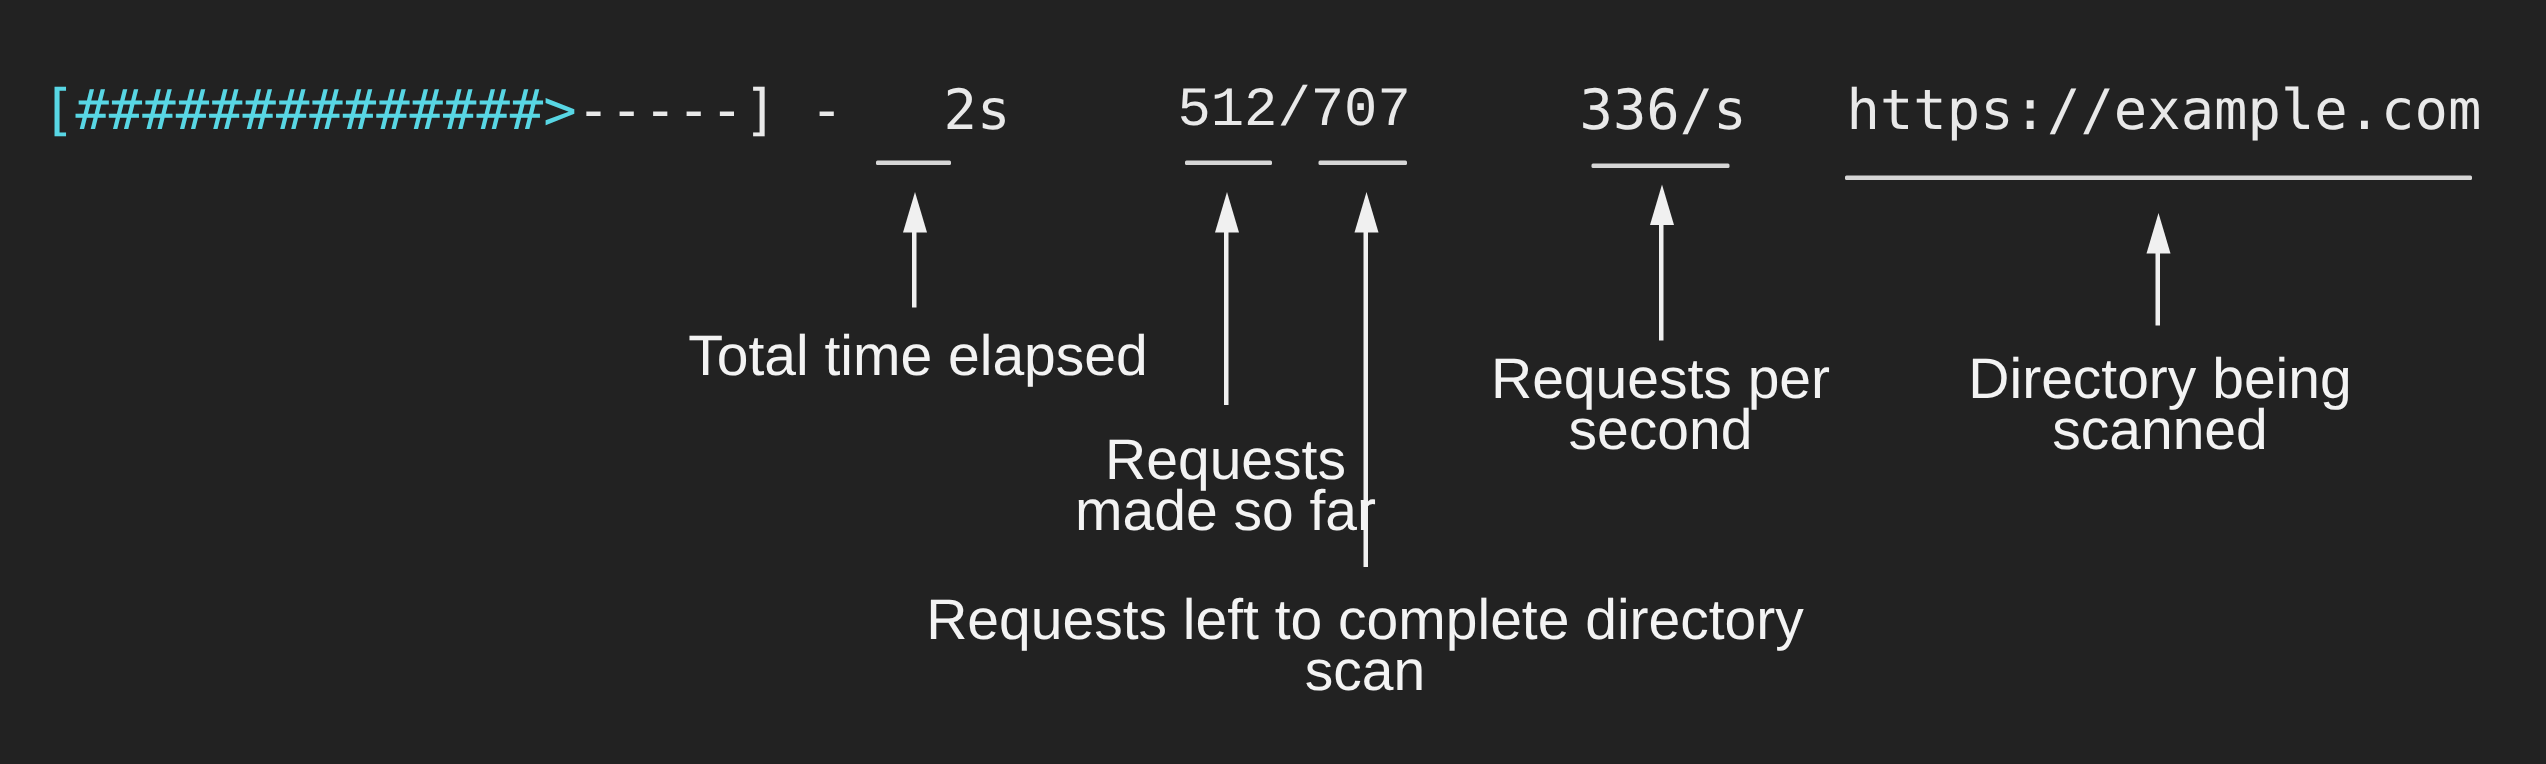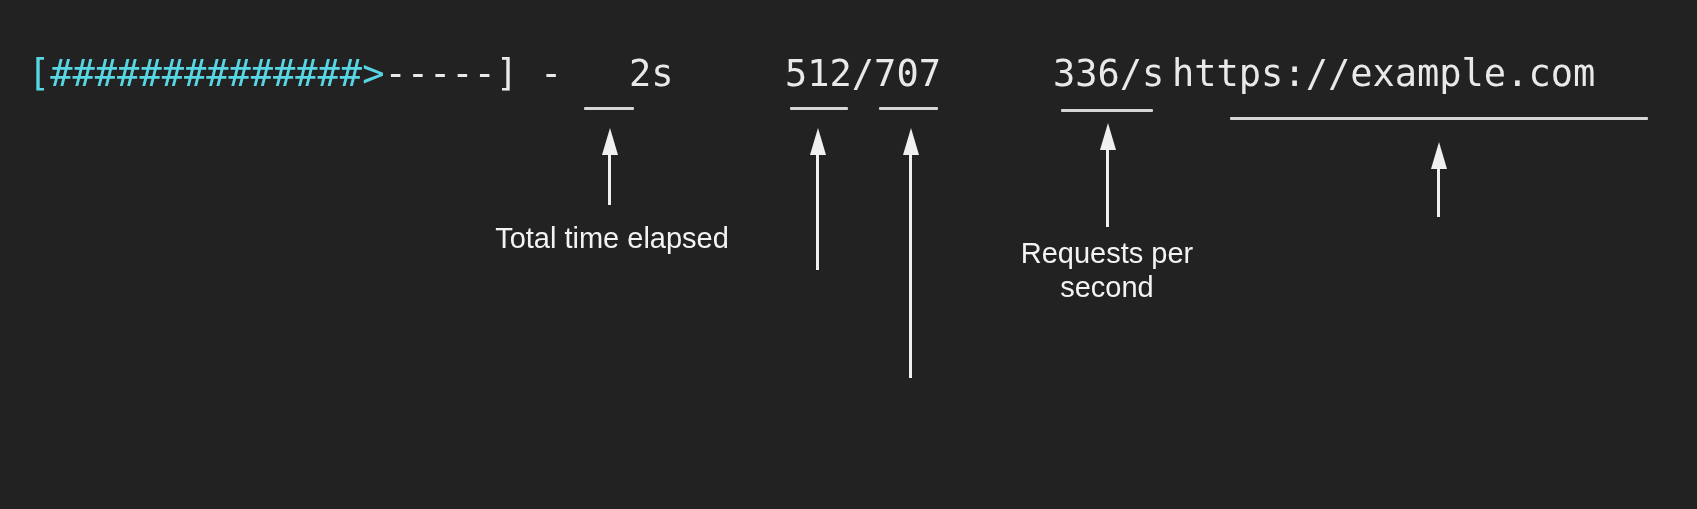--- a/index.html
+++ b/index.html
@@ -26,23 +26,23 @@
     font-size:37px;
     line-height:44px;
     color:var(--text);
     white-space:pre;
     letter-spacing:0;
   }
   .cyan{color:var(--accent-cyan);}
   .seg-bar{left:28px;}
   .seg-sep{left:540px;}
   .seg-elapsed{left:585px;margin-left:44px;}
-  .seg-progress{left:785px;}
+  .seg-progress{left:785px;font-family:Liberation Mono, monospace;}
   .seg-rate{left:1053px;}
-  .seg-url{left:1172px;}
+  .seg-url{left:1231px;}
   
   .uline{
     position:absolute;height:3px;
     background:var(--underline);
     border-radius:1px;
   }
   .u-elapsed{left:584px;top:107px;width:50px;}
   .u-made{left:790px;top:107px;width:58px;}
   .u-total{left:879px;top:107px;width:59px;}
   .u-rate{left:1061px;top:109px;width:92px;}
@@ -62,21 +62,21 @@
   .a-elapsed{left:601px;top:128px;}  .a-elapsed .shaft{height:53px;}
   .a-made{left:809px;top:128px;}     .a-made .shaft{height:118px;}
   .a-total{left:902px;top:128px;}    .a-total .shaft{height:226px;}
   .a-rate{left:1099px;top:123px;}    .a-rate .shaft{height:80px;}
   .a-url{left:1430px;top:142px;}     .a-url .shaft{height:51px;}
   
   .label{
     position:absolute;
     transform:translateX(-50%);
     font-family:"Liberation Sans", sans-serif;
-    font-size:29px;
+    font-size:38px;
     line-height:34px;
     color:var(--label);
     text-align:center;
     white-space:pre-line;
   }
   .l-elapsed{left:612px;top:221px;}
   .l-made{left:817px;top:290px;}
   .l-total{left:910px;top:397px;}
   .l-rate{left:1107px;top:236px;}
   .l-url{left:1440px;top:236px;}
@@ -119,16 +119,22 @@
   <div class="arrow a-rate">
     <div class="head"></div>
     <div class="shaft"></div>
   </div>
   <div class="arrow a-url">
     <div class="head"></div>
     <div class="shaft"></div>
   </div>
 
   <div class="label l-elapsed">Total time elapsed</div>
+  <div class="label l-made">Requests
+made so far</div>
+  <div class="label l-total">Requests left to complete directory
+scan</div>
   <div class="label l-rate">Requests per
 second</div>
+  <div class="label l-url">Directory being
+scanned</div>
 
 </div>
 
 </body></html>

